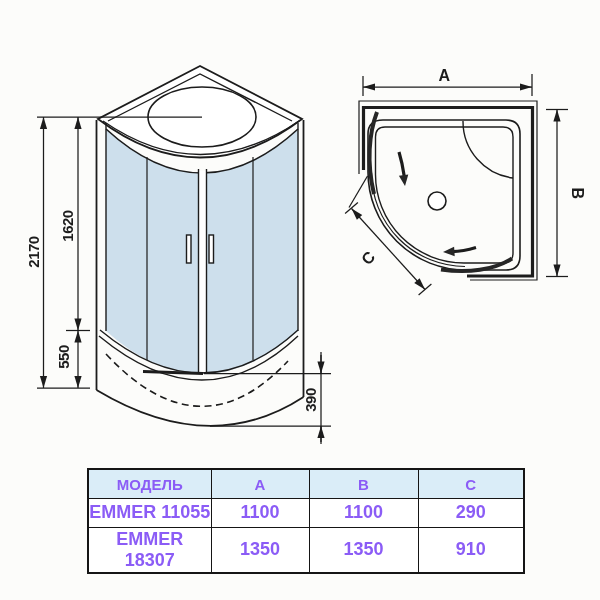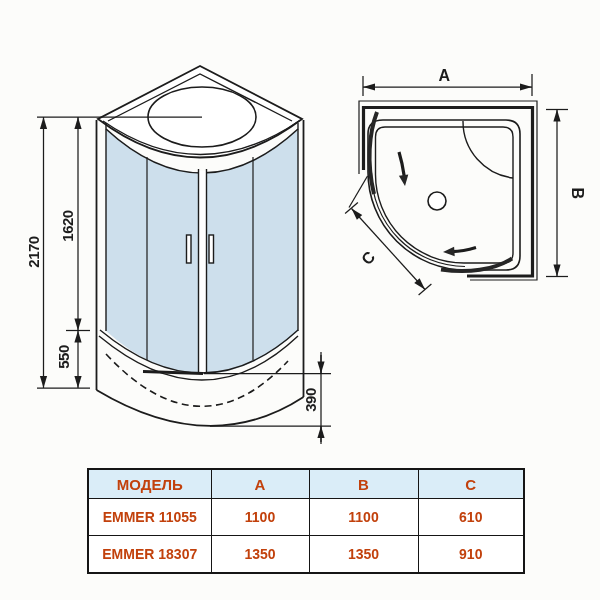--- a/index.html
+++ b/index.html
@@ -31,29 +31,29 @@
          marker-end:url(#dimArrow);}
   .dash {stroke:#1c1c1c;fill:none;stroke-width:1.6;stroke-dasharray:7 4.5;}
   .whitefill{fill:#ffffff;}
 
   table.spec{
     position:absolute;left:87px;top:468px;
     width:436px;height:106px;
     border-collapse:collapse;
     border:2.5px solid #151515;
     font-weight:bold;
-    color:#c2410c;
+    color:#8b5cf6;
     table-layout:fixed;
   }
   table.spec th, table.spec td{
     border:1.5px solid #151515;
     text-align:center;
     vertical-align:middle;
     padding:0;
-    font-size:14px;
+    font-size:18px;
   }
   table.spec thead th{
     background:#daedf8;
     height:28px;
     font-size:15px;
   }
   table.spec tbody td{height:26px;background:#ffffff;}
 </style>
 </head>
 <body>
@@ -189,21 +189,21 @@
         <th>A</th>
         <th>B</th>
         <th>C</th>
       </tr>
     </thead>
     <tbody>
       <tr>
         <td>EMMER 11055</td>
         <td>1100</td>
         <td>1100</td>
-        <td>610</td>
+        <td>290</td>
       </tr>
       <tr>
         <td>EMMER 18307</td>
         <td>1350</td>
         <td>1350</td>
         <td>910</td>
       </tr>
     </tbody>
   </table>
 

